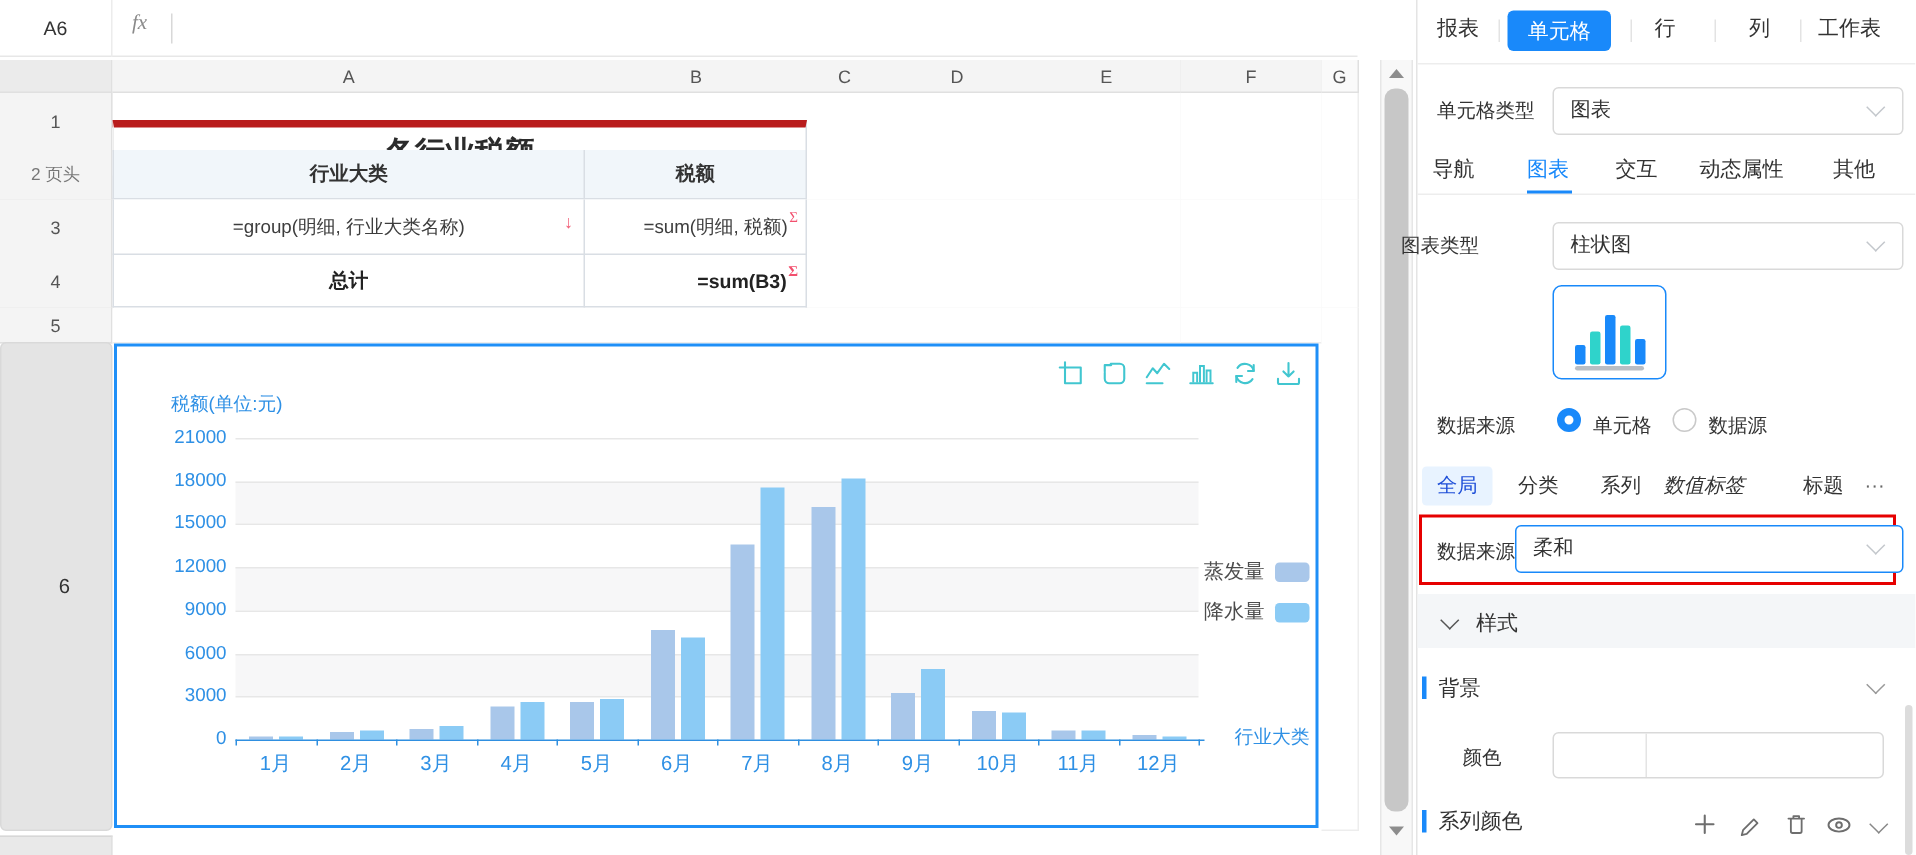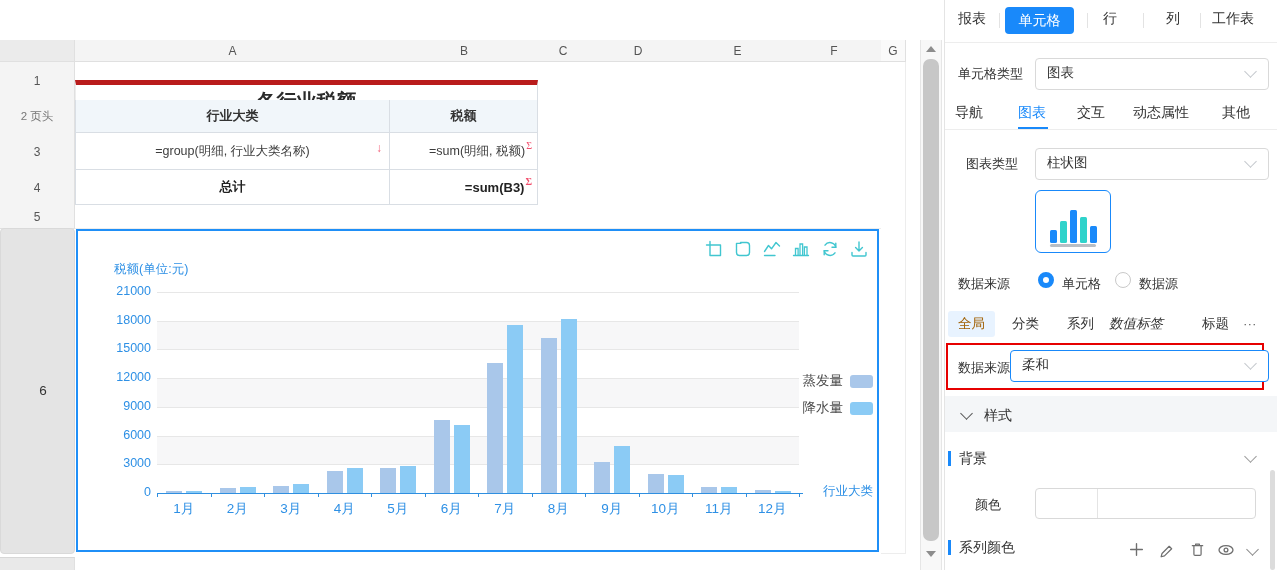--- a/index.html
+++ b/index.html
@@ -59,40 +59,45 @@
   .stab.on{color:#1989fa;}
   #stabline{left:1018px;top:127px;width:30px;height:2.5px;background:#1989fa;position:absolute;}
   #thumbbox{left:1035px;top:190px;width:76px;height:63px;border:1.5px solid #1989fa;border-radius:6px;background:#fff;display:flex;align-items:flex-end;justify-content:center;padding-bottom:9px;}
   .minibars{display:flex;align-items:flex-end;gap:3px;}
   .mb{width:7px;border-radius:1.5px;}
   #minibase{position:absolute;left:1050px;top:244px;width:46px;height:3px;background:#b9bec4;border-radius:2px;}
   .radio{position:absolute;width:16px;height:16px;border-radius:50%;box-sizing:border-box;}
   .radio.on{border:5px solid #1989fa;background:#fff;}
   .radio.off{border:1px solid #c9c9c9;background:#fff;}
   .gtab{position:absolute;top:311px;height:26px;font-size:13.5px;color:#333;line-height:26px;}
-  .gtab.on{background:#e8f3ff;color:#a16207;padding:0 10px;border-radius:3px;}
+  .gtab.on{background:#e8f3ff;color:#1d4ed8;padding:0 10px;border-radius:3px;}
   #redbox{left:946px;top:343px;width:318px;height:47px;border:2px solid #e60000;}
   #themesel{left:1010px;top:350px;width:246px;border-color:#1989fa;}
   #styleband{left:945px;top:396px;width:332px;height:36px;background:#f4f6f8;}
   .secchev{position:absolute;width:8px;height:8px;border-right:1.6px solid #555;border-bottom:1.6px solid #555;transform:rotate(45deg);}
   .bluebar{position:absolute;left:948px;width:3px;height:15px;background:#1989fa;}
   .sechead{position:absolute;font-size:14px;color:#333;}
   #colorbox{left:1035px;top:488px;width:221px;height:31px;border:1px solid #d9d9d9;border-radius:4px;background:#fff;}
   #colordiv{left:1097px;top:489px;width:1px;height:29px;background:#e4e4e4;}
   #colorval{left:1098px;top:488px;width:158px;height:31px;line-height:31px;text-align:center;font-size:13.5px;color:#333;}
   .pico{position:absolute;top:541px;}
   #pscroll{left:1270px;top:470px;width:5px;height:100px;background:#dcdcdc;border-radius:3px;}
   
   #botrow{left:0;top:557px;width:75px;height:13px;background:#e9e9e9;border-top:1px solid #d7d7d7;border-right:1px solid #e0e0e0;}
 </style>
 </head>
 <body>
 
 <div id="app">
 
+  <div id="fbar" class="abs">
+    <div id="namebox" class="abs">A6</div>
+    <div id="fxicon" class="abs">fx</div>
+    <div id="fcaret" class="abs"></div>
+  </div>
 
   <div id="grid">
       <div class="" id="corner" style="position: absolute; box-sizing: border-box; left: 0px; top: 40px; width: 75px; height: 22px;"></div>
       <div class="colhead" style="position: absolute; box-sizing: border-box; left: 75px; top: 40px; width: 316px; height: 22px;">A</div>
       <div class="colhead" style="position: absolute; box-sizing: border-box; left: 390px; top: 40px; width: 149px; height: 22px;">B</div>
       <div class="colhead" style="position: absolute; box-sizing: border-box; left: 538px; top: 40px; width: 51px; height: 22px;">C</div>
       <div class="colhead" style="position: absolute; box-sizing: border-box; left: 588px; top: 40px; width: 101px; height: 22px;">D</div>
       <div class="colhead" style="position: absolute; box-sizing: border-box; left: 688px; top: 40px; width: 100px; height: 22px;">E</div>
       <div class="colhead" style="position: absolute; box-sizing: border-box; left: 787px; top: 40px; width: 95px; height: 22px;">F</div>
       <div class="colhead" style="position: absolute; box-sizing: border-box; left: 881px; top: 40px; width: 25px; height: 22px; background: rgb(250, 250, 250);">G</div>
@@ -286,21 +291,21 @@
   </div>
 
   <div class="stab" style="left:955px;">导航</div>
   <div class="stab on" style="left:1018px;">图表</div>
   <div id="stabline"></div>
   <div class="stab" style="left:1077px;">交互</div>
   <div class="stab" style="left:1133px;">动态属性</div>
   <div class="stab" style="left:1222px;">其他</div>
   <div class="hline" style="top:129px;"></div>
 
-  <div class="plabel" style="left:934px;top:155px;margin-left:32px;">图表类型</div>
+  <div class="plabel" style="left:934px;top:155px;">图表类型</div>
   <div class="sel" style="top:148px;">
     <span>柱状图</span><span class="chev"></span>
   </div>
 
   <div id="thumbbox" class="abs">
     <div class="minibars">
       <div class="mb" style="height:13px;background:#1989fa;"></div>
       <div class="mb" style="height:22px;background:#2fd3cb;"></div>
       <div class="mb" style="height:33px;background:#1989fa;"></div>
       <div class="mb" style="height:26px;background:#2fd3cb;"></div>

